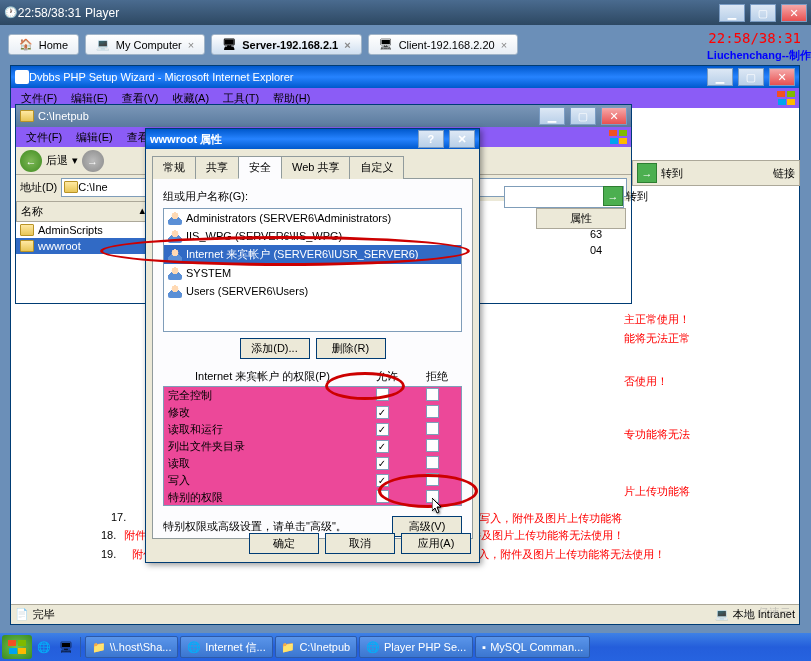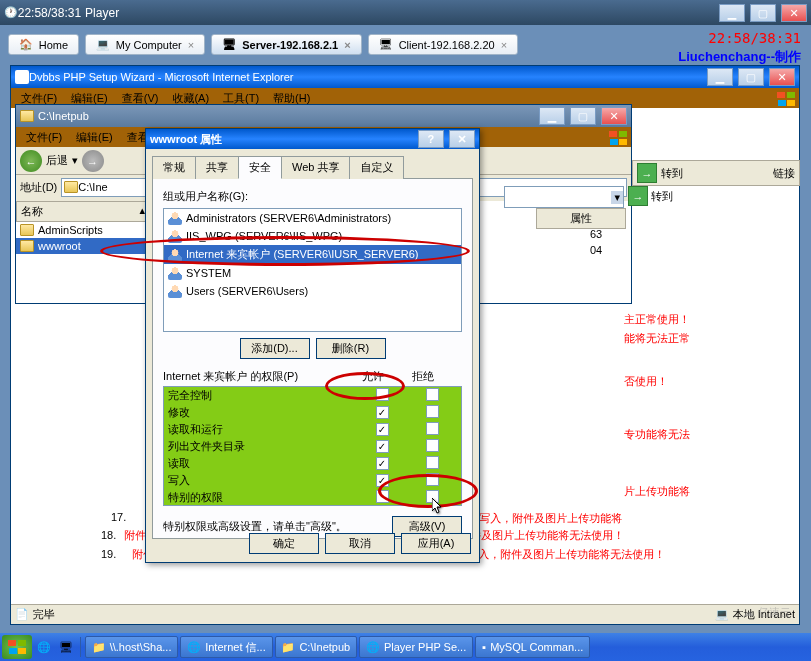--- a/index.html
+++ b/index.html
@@ -7,26 +7,26 @@
 .win-btn{display:inline-block;width:26px;height:18px;border:1px solid #7a9cc4;background:linear-gradient(#dde8f5,#b8cfe8);text-align:center;line-height:16px;margin-left:2px;cursor:pointer}
 .win-btn.close{background:linear-gradient(#f5a9a9,#e85050);color:#fff}
 .topbar{position:absolute;top:0;left:0;right:0;height:25px;background:linear-gradient(#4a6b8f,#2d4862);display:flex;align-items:center;color:#fff;padding:0 4px}
 .topbar .title{font-size:12px}
 .topbar .winbtns{margin-left:auto}
 .tabrow{position:absolute;top:27px;left:0;right:0;height:35px;display:flex;align-items:center;padding:0 8px;gap:6px}
 .tab{background:linear-gradient(#fff,#e8eef5);border:1px solid #a0b4c8;border-radius:3px;padding:3px 10px;display:flex;align-items:center;gap:6px;cursor:pointer}
 .tab .x{color:#888;cursor:pointer}
 .tab.active{background:linear-gradient(#fff,#d0dff0);font-weight:bold}
 .clock{position:absolute;right:10px;top:30px;color:#f00;font-family:monospace;font-size:14px}
-.author{position:absolute;right:10px;top:48px;color:#00f;font-weight:bold;font-size:13px}
+.author{position:absolute;right:0;top:48px;color:#00f;font-weight:bold;font-size:11px}
 .ie-window{position:absolute;top:65px;left:10px;width:790px;height:560px;background:#ece9d8;border:1px solid #003c74}
 .ie-title{height:22px;background:linear-gradient(#0058cc,#2683ff,#0058cc);color:#fff;display:flex;align-items:center;padding:0 4px;gap:0}
 .ie-title .icon{width:14px;height:14px;background:#fff;border-radius:2px}
 .ie-title .winbtns{margin-left:auto}
-.menubar{height:20px;background:#a16207;display:flex;align-items:flex-end;padding:0 4px;gap:2px}
+.menubar{height:20px;background:#8b5cf6;display:flex;align-items:center;padding:0 4px;gap:2px}
 .menubar span{padding:2px 6px;cursor:pointer}
 .menubar .logo{margin-left:auto;width:24px;height:18px}
 .logo-flag{display:inline-block;width:18px;height:14px;position:relative}
 .logo-flag::before{content:"";position:absolute;width:8px;height:6px;background:#f25022;top:0;left:0}
 .logo-flag::after{content:"";position:absolute;width:8px;height:6px;background:#7fba00;top:0;right:0;box-shadow:-9px 8px 0 #00a4ef,0 8px 0 #ffb900}
 .ie-body{position:absolute;top:42px;left:0;right:0;bottom:20px;background:#fff;padding:0 8px;overflow:hidden}
 .ie-status{position:absolute;bottom:0;left:0;right:0;height:20px;background:#ece9d8;border-top:1px solid #aca899;display:flex;align-items:center;padding:0 4px;gap:4px}
 .ie-status .spacer{flex:1}
 .content-line{color:#f00;padding:2px 0;margin-left:90px}
 .folder-window{position:absolute;top:104px;left:15px;width:617px;height:200px;background:#ece9d8;border:1px solid #003c74}
@@ -51,22 +51,22 @@
 .props-body{margin:0 6px 6px;background:#fcfcfe;border:1px solid #919b9c;border-top:none;padding:10px;height:360px}
 .group-list{border:1px solid #7f9db9;background:#fff;height:124px;overflow:auto;margin-top:4px}
 .group-item{padding:2px 4px;display:flex;align-items:center;gap:4px;cursor:pointer}
 .group-item.sel{background:#316ac5;color:#fff}
 .user-icon{width:14px;height:14px;display:inline-block;background:radial-gradient(circle at 50% 35%,#ffd9b3 30%,transparent 31%),radial-gradient(circle at 50% 90%,#5a8fd6 50%,transparent 51%);border-radius:2px}
 .btn{border:1px solid #003c74;background:#ece9d8;padding:2px 10px;cursor:pointer;min-width:70px;text-align:center}
 .btn-row{display:flex;justify-content:center;gap:6px;margin-top:6px}
 .perm-table{margin-top:8px}
 .perm-hdr{display:flex;padding:2px 0}
 .perm-hdr .pname{flex:1}
-.perm-hdr span{width:50px;text-align:left}
-.perm-list{border:1px solid #7f9db9;background:#84cc16;height:120px;overflow:auto}
+.perm-hdr span{width:50px;text-align:center}
+.perm-list{border:1px solid #7f9db9;background:#ec4899;height:120px;overflow:auto}
 .perm-row{display:flex;padding:1px 4px;align-items:center}
 .perm-row .pname{flex:1}
 .perm-row .cb{width:50px;text-align:center}
 .checkbox{width:13px;height:13px;border:1px solid #7f9db9;background:#fff;display:inline-block;text-align:center;line-height:11px;font-size:10px}
 .adv-row{margin-top:10px;display:flex;align-items:center;gap:8px}
 .adv-row .txt{flex:1}
 .final-btns{position:absolute;bottom:8px;right:8px;display:flex;gap:6px}
 .circle{position:absolute;border:3px solid #c00;border-radius:50%;pointer-events:none}
 .taskbar{position:absolute;bottom:0;left:0;right:0;height:28px;background:linear-gradient(#3e81e6,#245edb,#2663e0);display:flex;align-items:center;padding:0 2px;gap:2px}
 .start{width:30px;height:24px;background:radial-gradient(#6fc254,#3b8b1e);border-radius:3px;display:flex;align-items:center;justify-content:center}
@@ -220,21 +220,21 @@
 </div>
 
 <div style="position:absolute;top:160px;left:632px;width:168px;height:26px;background:#ece9d8;border:1px solid #aca899;display:flex;align-items:center;gap:4px;padding:0 4px">
   <div class="go-btn">→</div>
   <span>转到</span>
   <span style="margin-left:auto">链接</span>
 </div>
 <div style="position:absolute;top:186px;left:504px;width:120px;height:22px;background:#fff;border:1px solid #7f9db9;display:flex;align-items:center">
     <span style="margin-left:auto;background:#c8d6e8;padding:0 3px">▾</span>
   </div>
-<div style="position:absolute;top:186px;left:628px"><div class="go-btn" style="display:inline-flex">→</div> <span>转到</span></div>
+<div style="position:absolute;top:186px;left:603px"><div class="go-btn" style="display:inline-flex">→</div> <span>转到</span></div>
 <div style="position:absolute;top:208px;left:536px;width:90px;background:#ece9d8;border:1px solid #aca899;padding:2px 4px;text-align:center"><span>属性</span></div>
 <div style="position:absolute;top:228px;left:590px;color:#000">63</div>
 <div style="position:absolute;top:244px;left:590px;color:#000">04</div>
 
 <div class="props-dialog">
   <div class="props-title">
     <span>wwwroot 属性</span>
     <div class="winbtns">
       <span class="win-btn">?</span>
       <span class="win-btn">✕</span>

